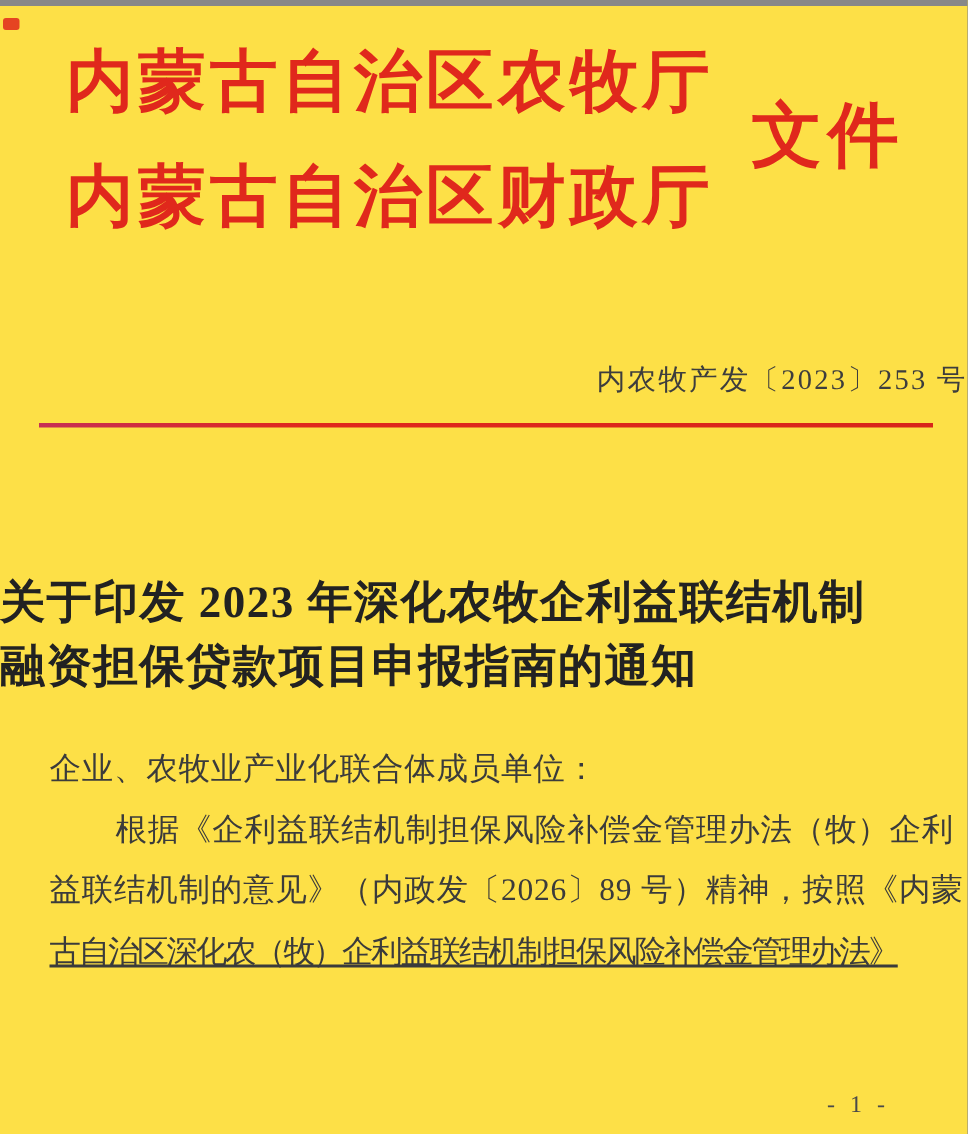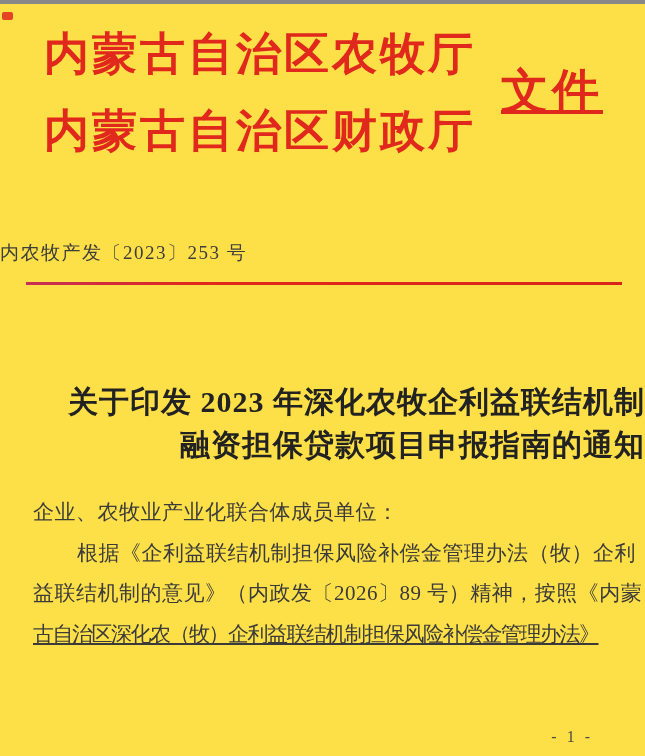--- a/index.html
+++ b/index.html
@@ -19,34 +19,34 @@
   .agency{
     position:absolute;left:44px;
     font-size:45px;font-weight:bold;color:var(--red);
     letter-spacing:3px;line-height:1;white-space:nowrap;
   }
   .agency.l1{top:28px;}
   .agency.l2{top:105px;}
   .doc-type{
     position:absolute;left:501px;top:64px;
     font-size:47px;font-weight:bold;color:var(--red);
-    letter-spacing:4px;line-height:1;white-space:nowrap;text-decoration:underline;
+    letter-spacing:4px;line-height:1;white-space:nowrap;
   }
   .doc-number{
     position:absolute;left:0;right:0;top:236px;
-    text-align:left;font-size:19px;color:#3d3d3d;
+    text-align:right;font-size:19px;color:#3d3d3d;
     letter-spacing:1.5px;white-space:nowrap;
   }
   .red-rule{
     position:absolute;left:26px;top:278px;width:596px;height:3px;
     background:linear-gradient(90deg,#c62f55 0%,var(--red) 30%,#d8251a 100%);
   }
   .doc-title{
     position:absolute;left:0;right:0;top:376px;
-    text-align:right;font-size:30px;font-weight:bold;color:#222;
+    text-align:left;font-size:30px;font-weight:bold;color:#222;
     letter-spacing:1px;line-height:43px;white-space:nowrap;
   }
   .body-text{
     position:absolute;left:33px;top:488px;width:585px;
     font-size:21px;color:#3b3b3b;line-height:40.5px;
   }
   .body-line{white-space:nowrap;letter-spacing:.5px;}
   .body-line.indent{text-indent:44px;}
   .body-line.compress{letter-spacing:-1.5px;text-decoration:underline;}
   .page-number{

